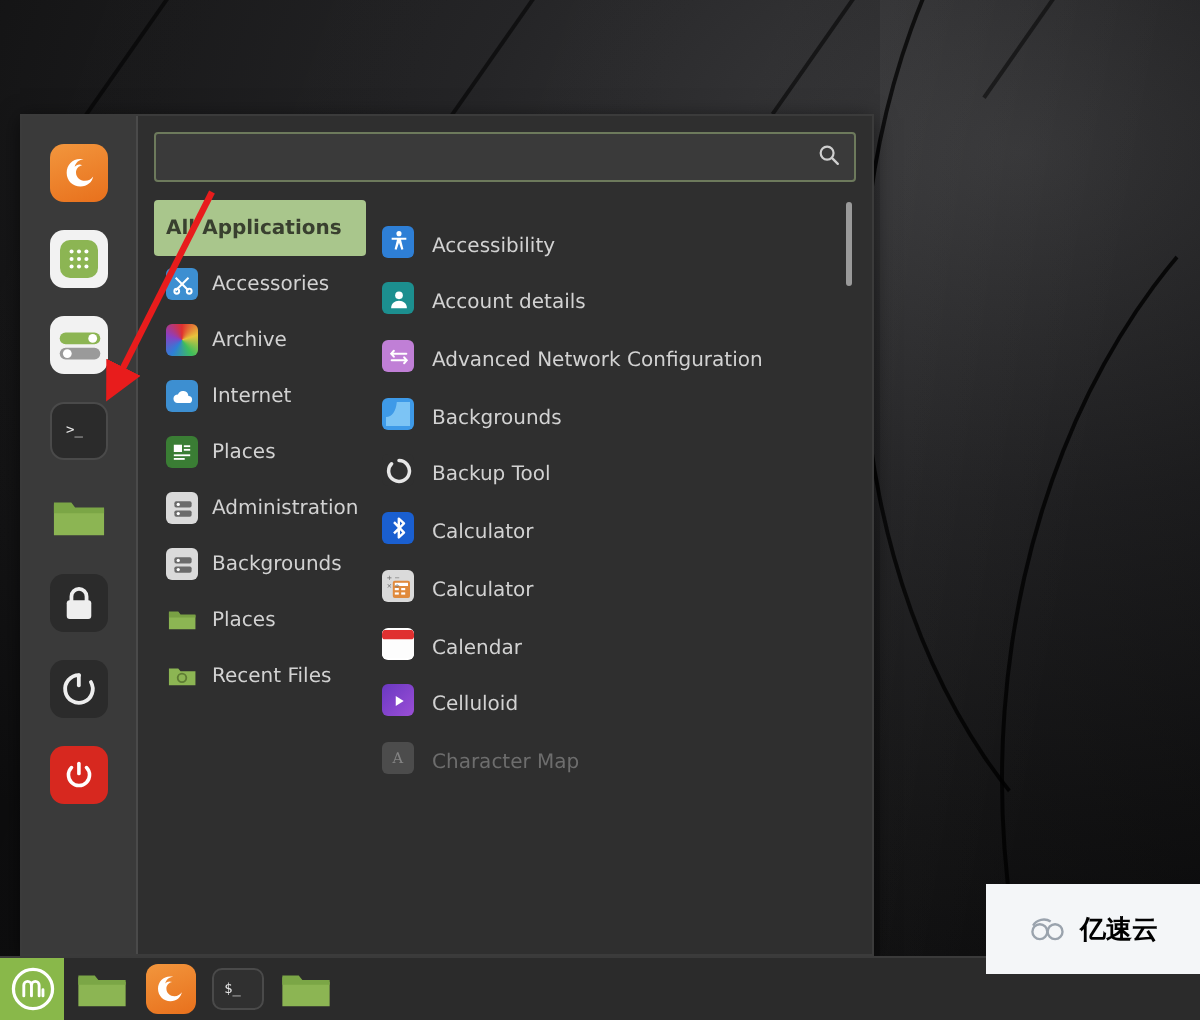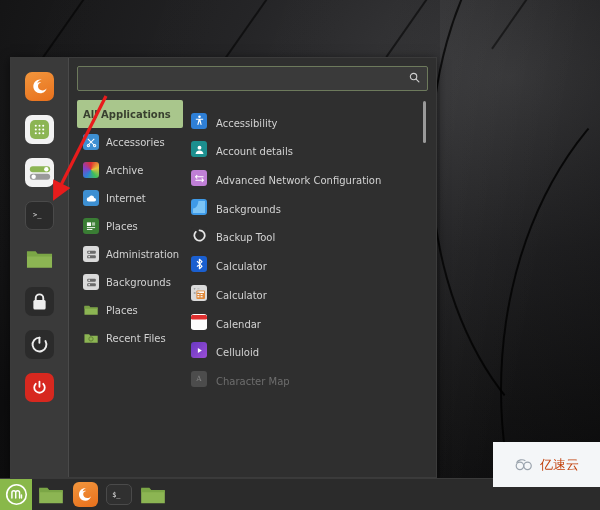--- a/index.html
+++ b/index.html
@@ -148,21 +148,21 @@
   #tb-menu { background:#89b84a; width:32px; height:32px; margin:0; }
 
   
   #watermark {
     position:absolute; right:0; bottom:23px;
     width:107px; height:45px;
     background:#f4f6f8;
     display:flex; align-items:center; justify-content:center;
     gap:4px;
   }
-  #watermark .wm-text { color:#c2410c; font-size:13px; font-weight:normal; letter-spacing:0px; }
+  #watermark .wm-text { color:#000000; font-size:13px; font-weight:bold; letter-spacing:0px; }
 
   
   #arrow { position:absolute; left:0; top:0; width:600px; height:510px; pointer-events:none; }
 </style>
 </head>
 <body>
 
 <div id="desktop">
 
   <div class="stripe" style="left:110px; top:-40px; width:2px; height:160px; transform:rotate(35deg);"></div>

